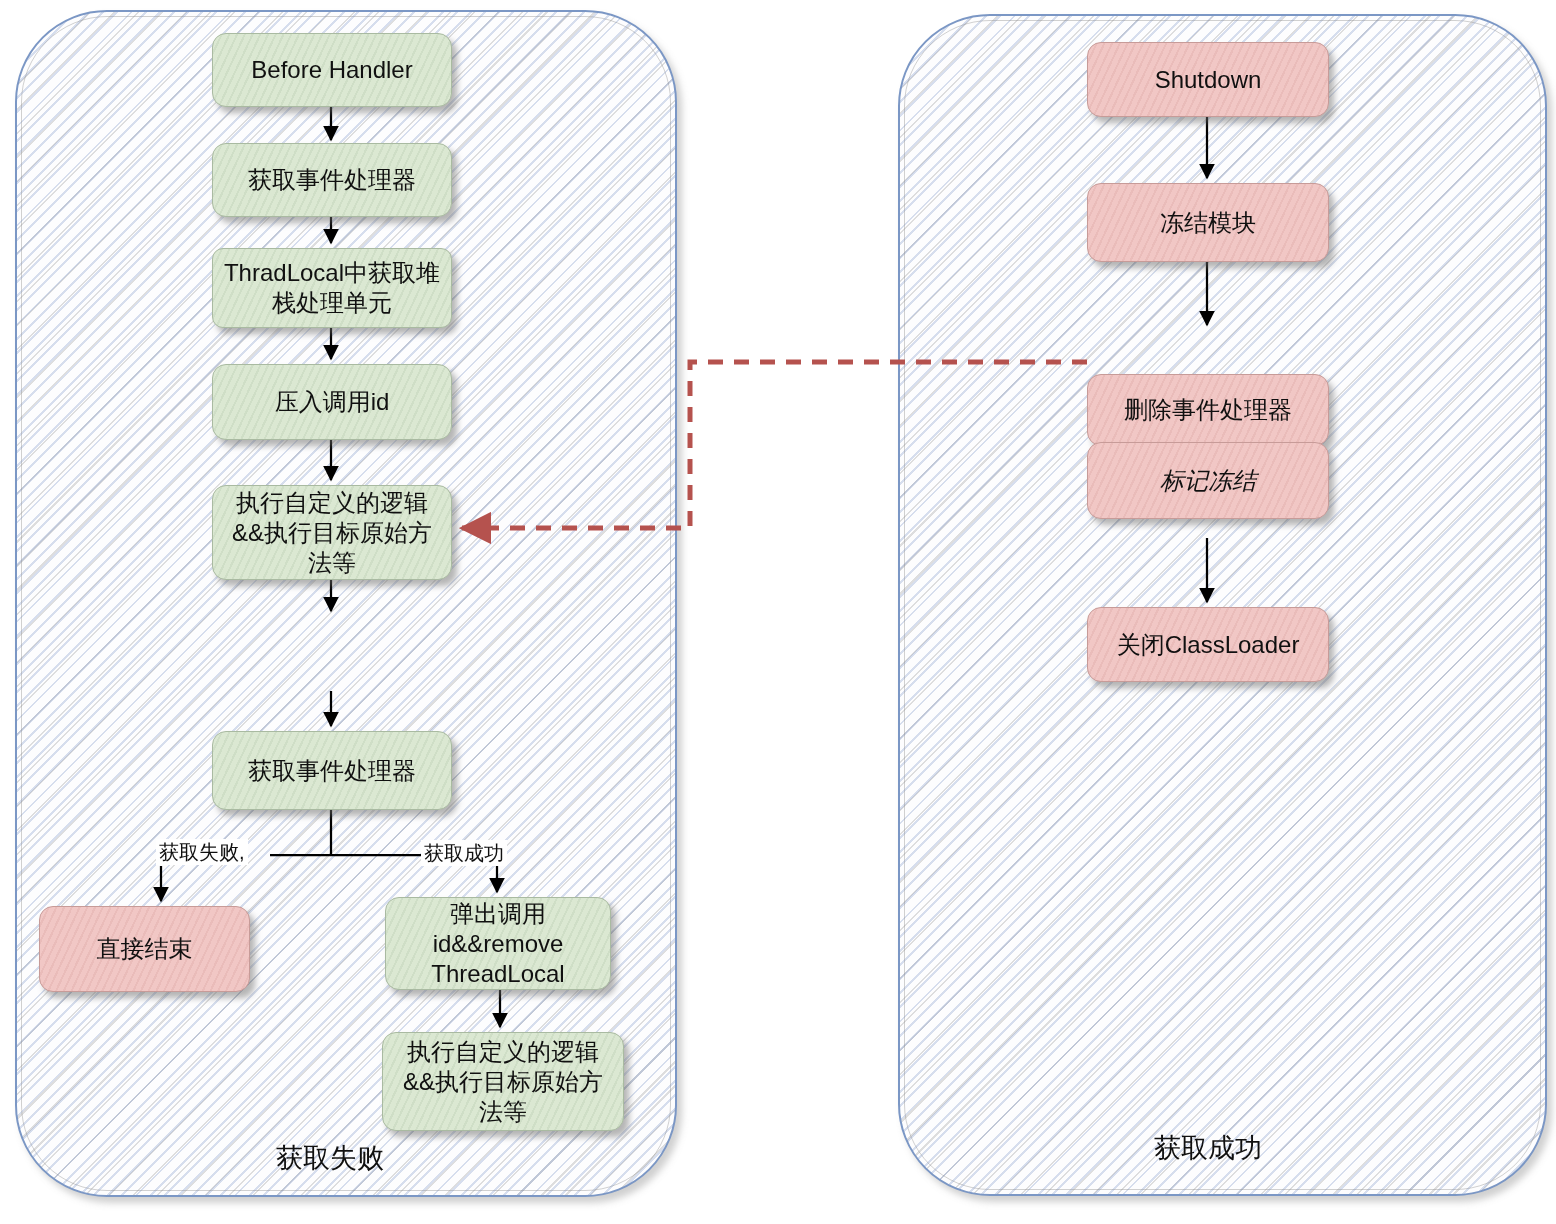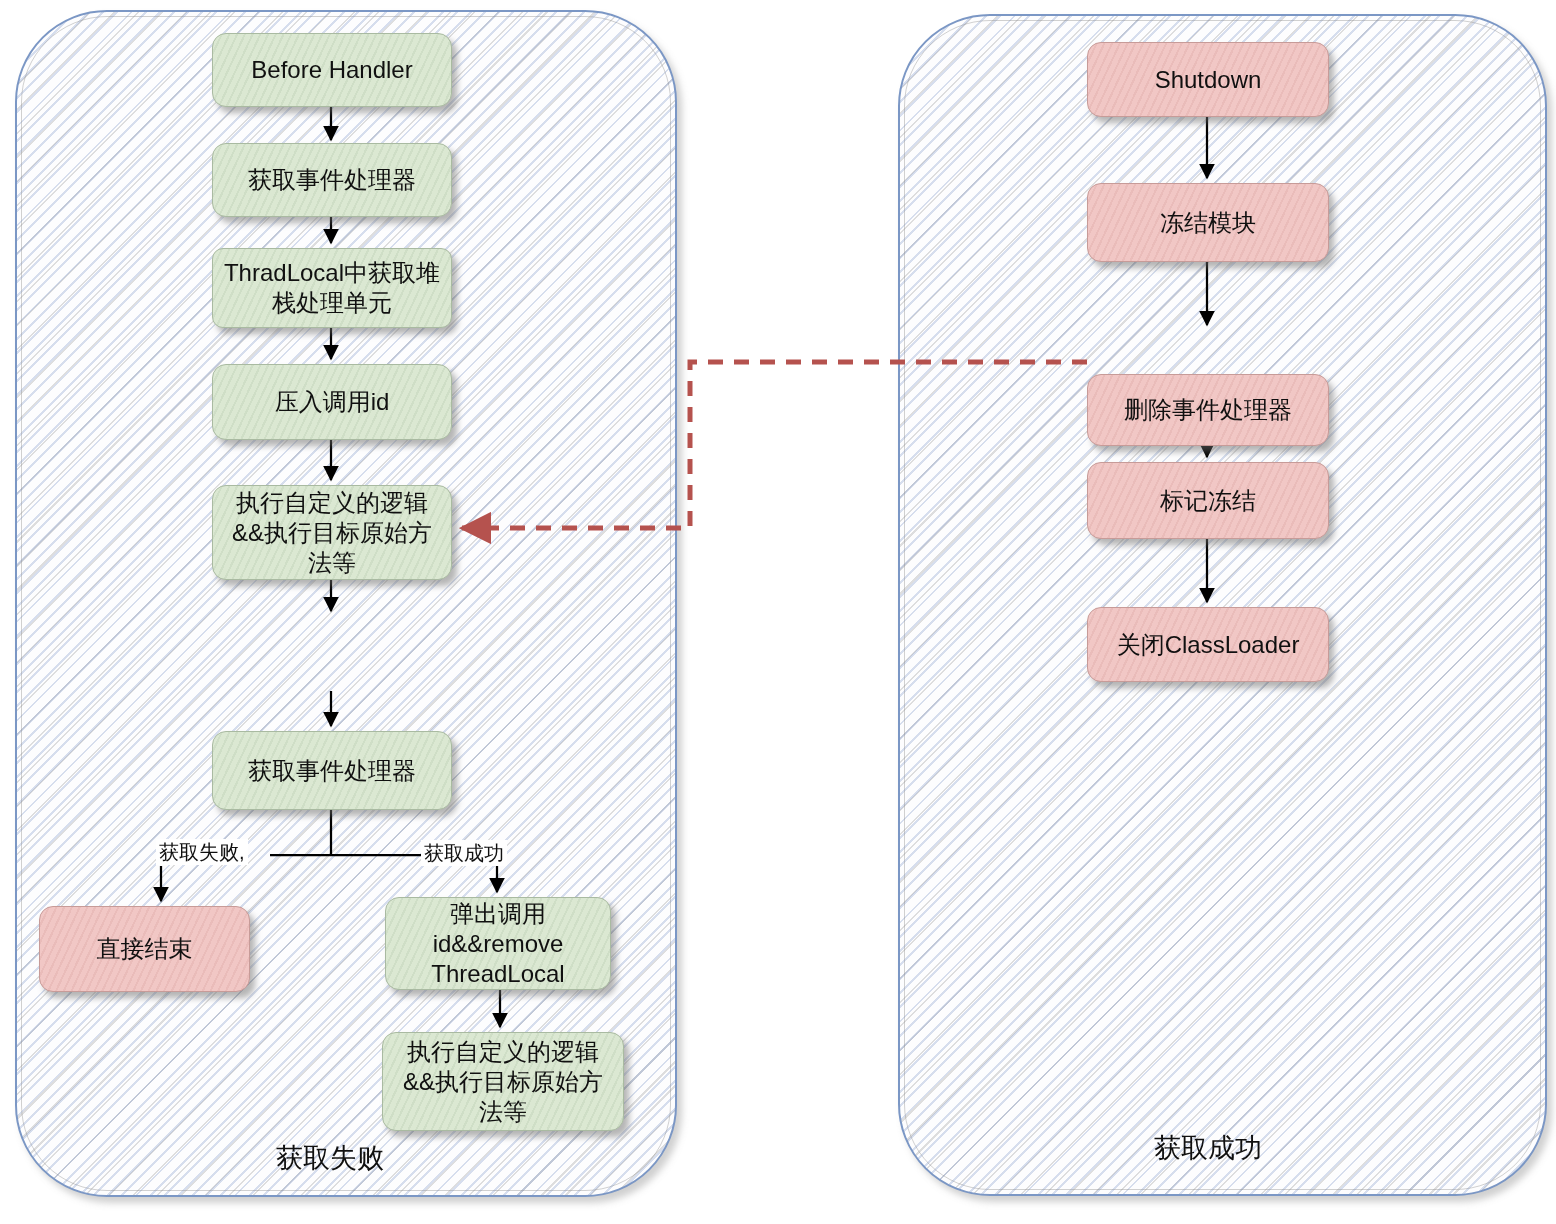--- a/index.html
+++ b/index.html
@@ -122,21 +122,21 @@
   <div class="edge-label" style="left:156px;top:839px;">获取失败,</div>
 
   <div class="edge-label" style="left:421px;top:840px;">获取成功</div>
 
   <div class="node pink" style="left:1087px;top:42px;width:240px;height:73px;">Shutdown</div>
 
   <div class="node pink" style="left:1087px;top:183px;width:240px;height:77px;">冻结模块</div>
 
   <div class="node pink" style="left:1087px;top:330px;width:240px;height:70px;margin-top:44px;">删除事件处理器</div>
 
-  <div class="node pink" style="left:1087px;top:462px;width:240px;height:75px;">标记冻结</div>
+  <div class="node pink" style="left:1087px;top:442px;width:240px;height:75px;font-style:italic;">标记冻结</div>
 
   <div class="node pink" style="left:1087px;top:607px;width:240px;height:73px;">关闭ClassLoader</div>
 
   <div class="flow-title" style="left:250px;top:1140px;width:160px;">获取失败</div>
 
   <div class="flow-title" style="left:1128px;top:1130px;width:160px;">获取成功</div>
 
 </div>
 
 </body></html>

